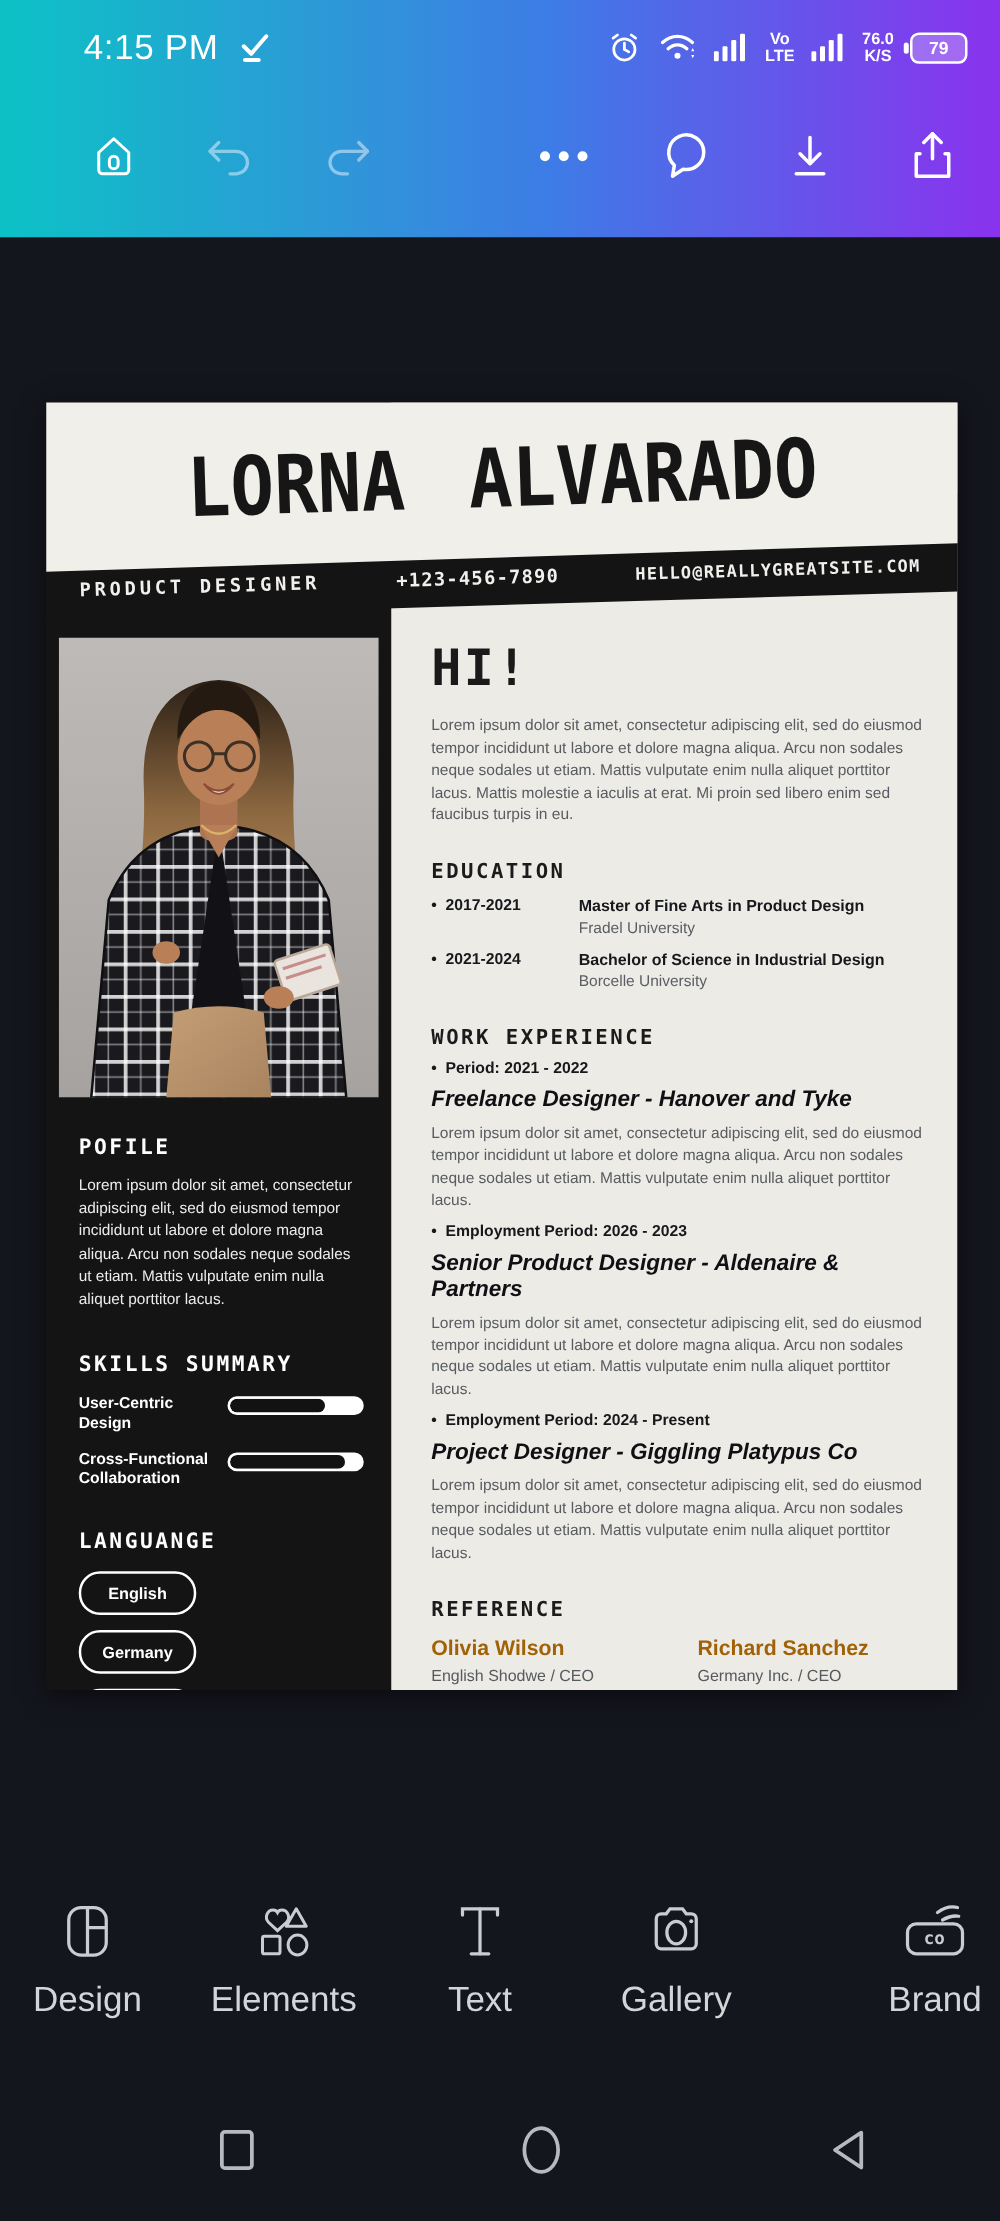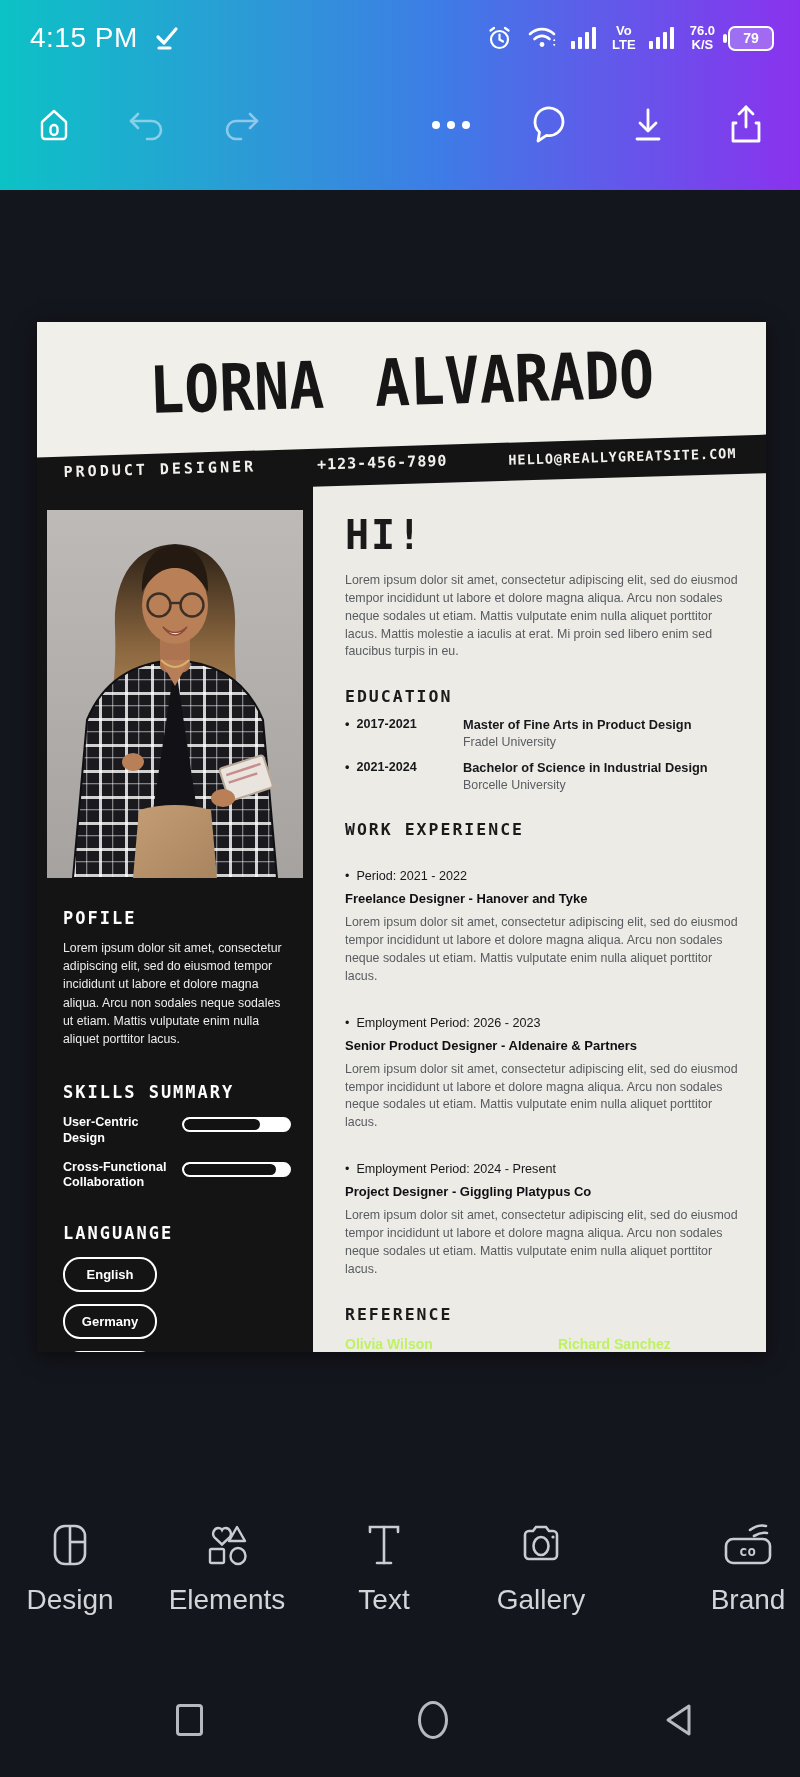--- a/index.html
+++ b/index.html
@@ -1,21 +1,21 @@
 <!DOCTYPE html>
 <html><head>
 <meta charset="utf-8">
 <style>
   * { margin:0; padding:0; box-sizing:border-box; }
   html,body { width:800px; height:1777px; overflow:hidden; background:#14161d;
     font-family:"Liberation Sans", sans-serif; position:relative; }
 
   
   .app-header { position:absolute; left:0; top:0; width:800px; height:190px;
-    background:linear-gradient(90deg,#0cc2c6 0%,#2f96d8 35%,#3d7ce6 55%,#8a32ee 100%); }
+    background:linear-gradient(90deg,#0cc2c6 0%,#2f96d8 35%,#3d7ce6 55%,#8a32ee 100%);padding-left:37px; }
   .status-row { height:70px; display:flex; align-items:center; justify-content:space-between; padding:6px 26px 0 30px; }
   .status-left { display:flex; align-items:center; gap:16px; }
   .time { color:#fff; font-size:28px; font-weight:500; letter-spacing:.5px; }
   .status-right { display:flex; align-items:center; gap:13px; }
   .two-line { color:#fff; font-size:13px; font-weight:700; line-height:1.05; text-align:center; }
   .battery { position:relative; width:46px; height:25px; border:2.5px solid #fff; border-radius:7px;
     display:flex; align-items:center; justify-content:center; color:#fff; font-size:14px; font-weight:600;
     background:rgba(255,255,255,.25); }
   .battery::before { content:""; position:absolute; left:-7px; top:6px; width:3.5px; height:9px; background:#fff; border-radius:2px; }
 
@@ -63,25 +63,25 @@
   .right-body { position:absolute; left:308px; top:152px; width:424px; z-index:1; padding-right:26px; }
   .hi { font-family:"DejaVu Sans Mono", monospace; font-weight:bold; font-size:40px; color:#1a1a1a; margin-top:38px; letter-spacing:2px; }
   .gray-p { font-size:12.4px; line-height:1.44; color:#585c60; }
   .intro { margin-top:14px; }
   .rh { font-size:16.5px; color:#1b1b1b; margin-top:26px; }
   .edu-item { display:flex; margin-top:11px; }
   .edu-years { width:118px; font-size:12.6px; font-weight:bold; color:#17181c; flex:none; }
   .edu-degree { font-size:12.8px; font-weight:bold; color:#17181c; }
   .edu-school { font-size:12.4px; color:#5a5e64; margin-top:3px; }
   .bullet { margin-right:7px; }
-  .exp-period { font-size:12.6px; font-weight:normal; color:#17181c; margin-top:30px; }
-  .exp-title { font-size:13px; font-weight:bold; color:#101014; margin-top:8px; }
+  .exp-period { font-size:12.6px; font-weight:bold; color:#17181c; margin-top:8px; }
+  .exp-title { font-size:18px; font-weight:bold; color:#101014; margin-top:8px;font-style:italic; }
   .exp-body { margin-top:8px; }
   .ref-grid { display:grid; grid-template-columns:1fr 1fr; gap:28px; margin-top:12px; }
-  .ref-name { font-size:14px; font-weight:bold; color:#bef264; }
+  .ref-name { font-size:17px; font-weight:bold; color:#a16207; }
   .ref-company { font-size:12.8px; color:#565a5e; margin-top:4px; }
   .ref-line { display:flex; align-items:center; gap:9px; margin-top:8px; font-size:11.4px; color:#222; font-weight:600; }
 
   
   .bottom-toolbar { position:absolute; left:0; top:1522px; width:800px; height:140px; }
   .bn-item { position:absolute; top:0; width:130px; display:flex; flex-direction:column; align-items:center; gap:16px; cursor:pointer; }
   .bn-label { color:#d3d5d9; font-size:28px; font-weight:500; font-family:"Liberation Sans",sans-serif; white-space:nowrap; }
 
   
   .android-nav { position:absolute; left:0; top:1662px; width:800px; height:115px; display:flex; align-items:center; }

